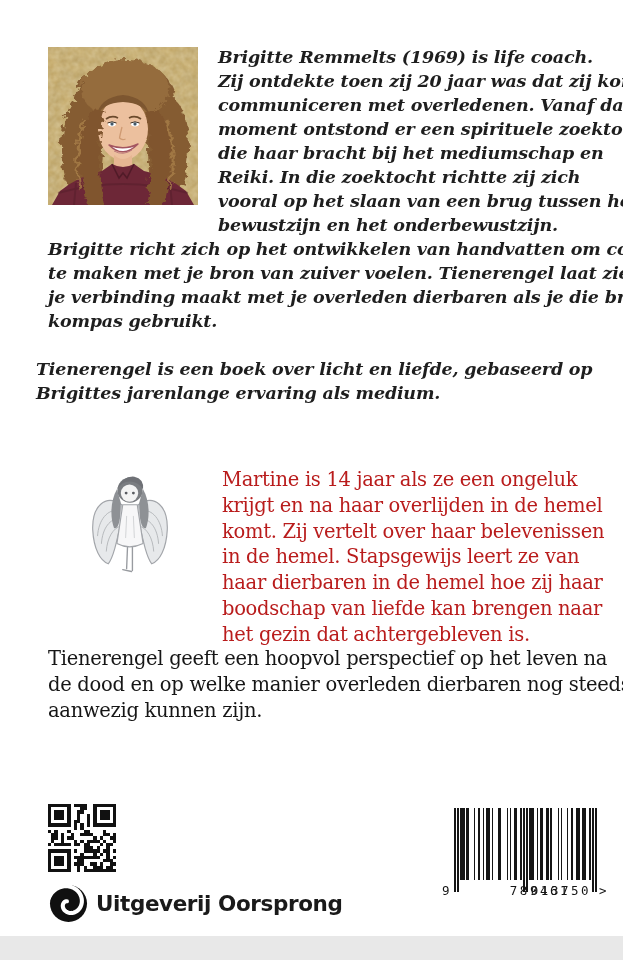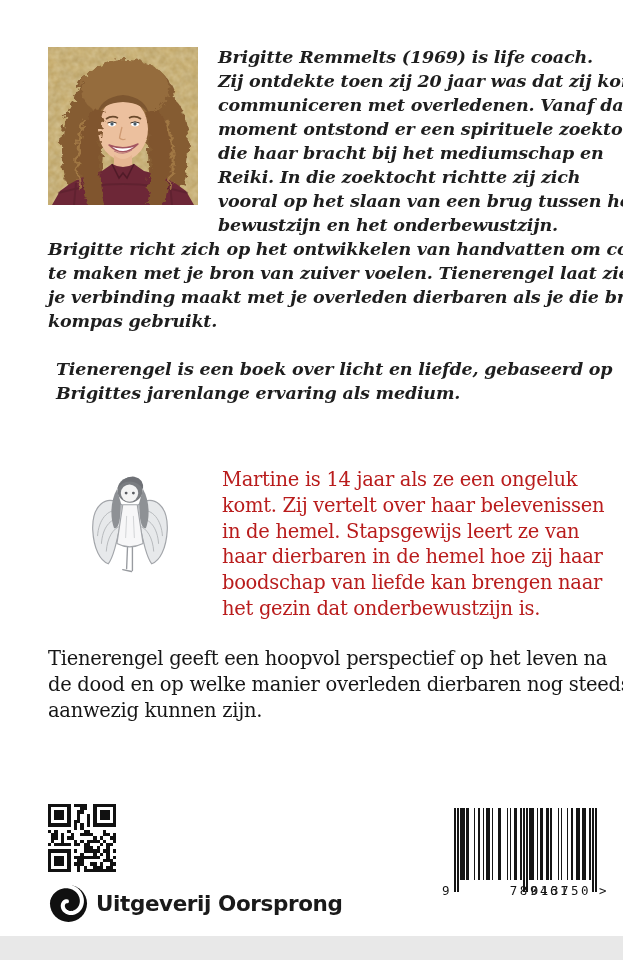--- a/index.html
+++ b/index.html
@@ -7,21 +7,21 @@
     position:relative;width:623px;height:936px;background:#ffffff;overflow:hidden;
     font-family:"DejaVu Serif",serif;color:#1e1e1e;margin:0 auto;
   }
   .line{white-space:nowrap;}
 
   
   .bio-text{position:absolute;left:218px;top:45px;font-style:italic;font-weight:600;
             font-size:17.5px;line-height:24px;letter-spacing:-0.2px;}
   .bio-cont{position:absolute;left:48px;top:237px;font-style:italic;font-weight:600;
             font-size:17.5px;line-height:24px;letter-spacing:-0.2px;}
-  .summary {position:absolute;left:56px;top:357px;font-style:italic;font-weight:600;
+  .summary {position:absolute;left:36px;top:357px;font-style:italic;font-weight:600;
             font-size:17.5px;line-height:24px;letter-spacing:-0.2px;}
 
   
   .story-text{position:absolute;left:222px;top:467px;font-size:19.5px;line-height:25.8px;letter-spacing:-0.3px;color:#b91c1c;}
   .story-cont{position:absolute;left:48px;top:646px;font-size:19.5px;line-height:25.8px;letter-spacing:-0.3px;color:#161616;}
 
   .photo-wrap{position:absolute;left:48px;top:47px;width:150px;height:158px;}
   .angel-wrap{position:absolute;left:84px;top:466px;width:92px;height:121px;opacity:.92;}
 
   
@@ -144,25 +144,26 @@
         <circle cx="47" cy="28" r="9" fill="#f2f2f3"></circle>
         <path d="M34,24 Q40,10 52,11 Q62,13 61,24 Q56,16 47,16 Q39,16 34,24 Z" fill="#63666b"></path>
         <circle cx="43.5" cy="28" r="1.5" fill="#4b4e53"></circle>
         <circle cx="51" cy="28" r="1.5" fill="#4b4e53"></circle>
       </g>
     </svg>
   </div>
 
   <div class="story-text">
       <div class="line">Martine is 14 jaar als ze een ongeluk</div>
+      <div class="line">krijgt en na haar overlijden in de hemel</div>
       <div class="line">komt. Zij vertelt over haar belevenissen</div>
       <div class="line">in de hemel. Stapsgewijs leert ze van</div>
       <div class="line">haar dierbaren in de hemel hoe zij haar</div>
       <div class="line">boodschap van liefde kan brengen naar</div>
-      <div class="line">het gezin dat onderbewustzijn is.</div>
+      <div class="line">het gezin dat achtergebleven is.</div>
     </div>
   <div class="story-cont">
       <div class="line">Tienerengel geeft een hoopvol perspectief op het leven na</div>
       <div class="line">de dood en op welke manier overleden dierbaren nog steeds</div>
       <div class="line">aanwezig kunnen zijn.</div>
     </div>
 
   <div class="qr">
     <svg id="qr-svg" viewBox="0 0 68 68" width="68" height="68">
         <g fill="#111" shape-rendering="crispEdges">

